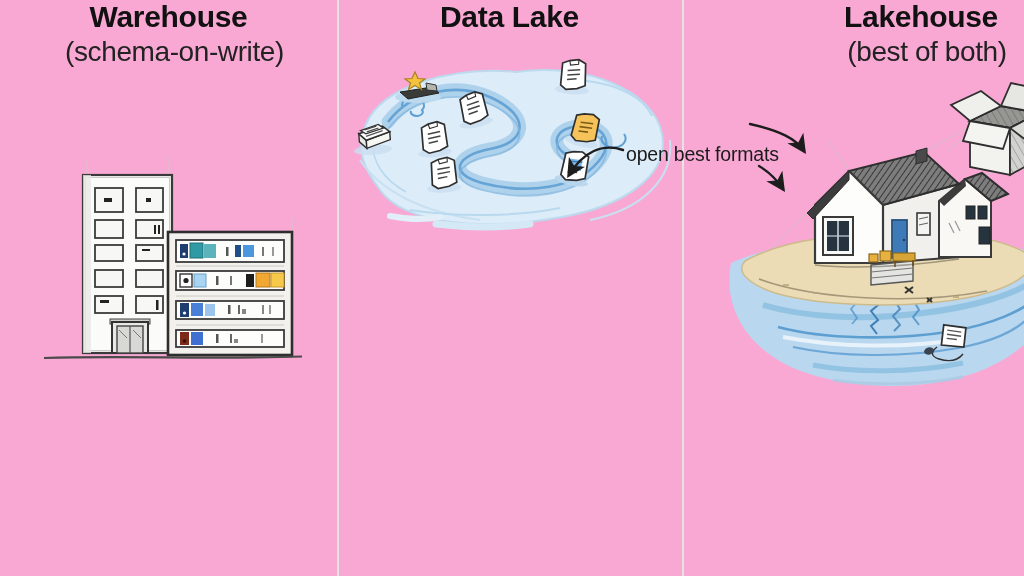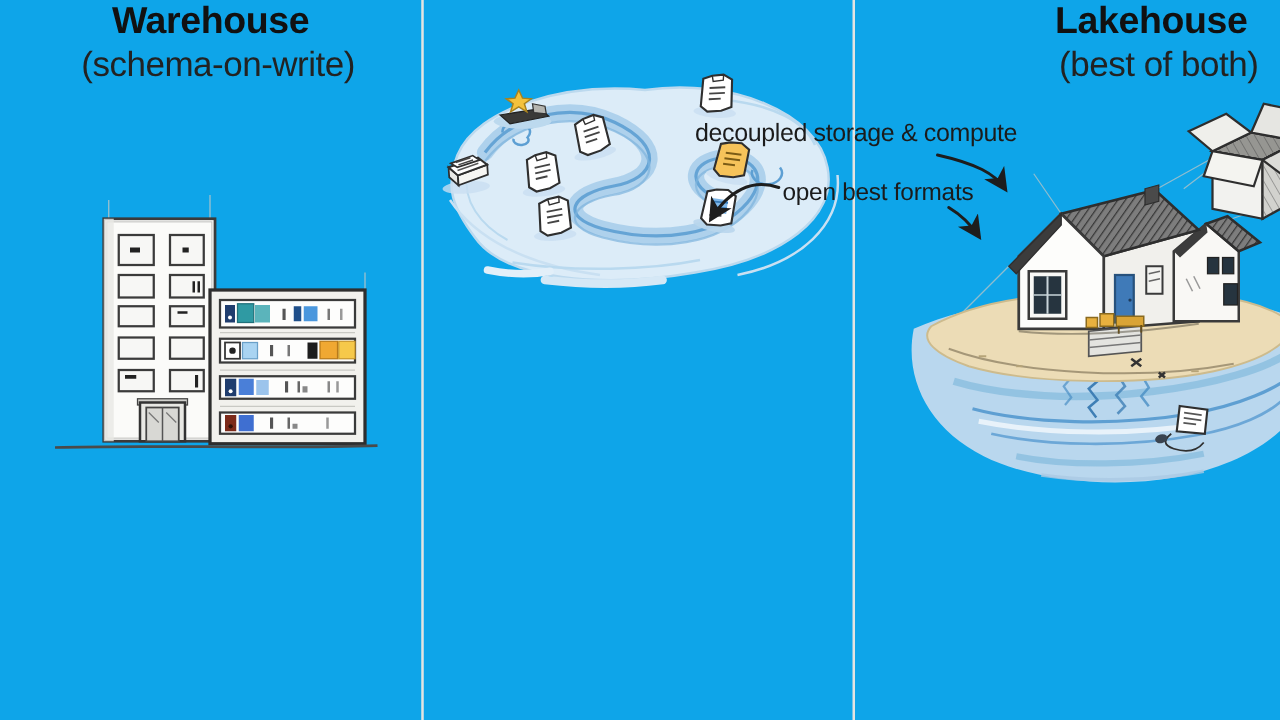--- a/index.html
+++ b/index.html
@@ -1,18 +1,18 @@
 <!DOCTYPE html>
 <html><head>
 <meta charset="utf-8">
 <style>
   html,body{margin:0;padding:0;}
   .stage{
     position:relative; width:1024px; height:576px; overflow:hidden;
-    background:#0ea5e9;
+    background:#f9a8d4;
     font-family:"Liberation Sans", sans-serif;
     color:#1b1b1b;
   }
   .divider{position:absolute;top:0;bottom:0;width:1.5px;background:#e4e4e1;}
   .panel{position:absolute;top:0;bottom:0;}
   .caption{position:absolute;left:0;right:0;top:396;text-align:center;line-height:1.12;}
   .caption .title{margin:0;font-size:30px;font-weight:700;color:#111;letter-spacing:-0.3px;}
   .caption .subtitle{margin:2px 0 0 12px;font-size:28px;font-weight:400;color:#222;letter-spacing:-0.4px;}
   .illus{position:absolute;}
   .anno{position:absolute;white-space:nowrap;color:#1b1b1b;}
@@ -196,20 +196,21 @@
         <use href="#doc-white" transform="translate(118,55) rotate(-12)"></use>
         <use href="#doc-white" transform="translate(222,18) rotate(4)"></use>
         <use href="#doc-yellow" transform="translate(237,70) rotate(14)"></use>
         <use href="#doc-white" transform="translate(80,83) rotate(-6)"></use>
         <use href="#doc-stack" transform="translate(16,82) rotate(-4)"></use>
         <use href="#doc-white" transform="translate(90,118) rotate(-4)"></use>
         <use href="#doc-blue" transform="translate(226,108) rotate(12)"></use>
       </g>
     </svg>
     <div class="caption">
+      <h2 class="title">Data Lake</h2>
     </div>
   </section>
 
   <section class="panel" style="left:720px;width:402px">
     <svg class="illus" style="left:3px;top:55px" width="339" height="345" viewBox="0 0 339 345" aria-hidden="true">
       <defs>
         <pattern id="hatch" width="5" height="5" patternUnits="userSpaceOnUse" patternTransform="rotate(35)">
           <rect width="5" height="5" fill="#7d7d7d"></rect>
           <line x1="0" y1="0" x2="0" y2="5" stroke="#383838" stroke-width="2"></line>
         </pattern>
@@ -316,21 +317,20 @@
         <path d="M214,292 q-10,8 2,12 q16,5 24,-5" stroke="#2f2f2f" stroke-width="1.4" fill="none"></path>
         <ellipse cx="206" cy="296" rx="5" ry="3.5" fill="#3a4450" transform="rotate(-15 206 296)"></ellipse>
       </g>
     </svg>
     <div class="caption">
       <h2 class="title">Lakehouse</h2>
       <p class="subtitle">(best of both)</p>
     </div>
   </section>
 
-  <div class="anno anno-decoupled">decoupled storage &amp; compute</div>
   <div class="anno anno-open">open best formats</div>
 
   <svg class="arrows" width="1024" height="576" viewBox="0 0 1024 576" aria-hidden="true">
     <defs>
       <marker id="ah" markerWidth="10" markerHeight="10" refX="6.5" refY="4" orient="auto">
         <path d="M0,0 L8,4 L0,8 L2.2,4 Z" fill="#1d1d1d"></path>
       </marker>
     </defs>
     <path class="arrow" d="M750,124 C781,131 796,139 804,151" marker-end="url(#ah)"></path>
     <path class="arrow" d="M623,150 C602,143 583,152 569,175" marker-end="url(#ah)"></path>

